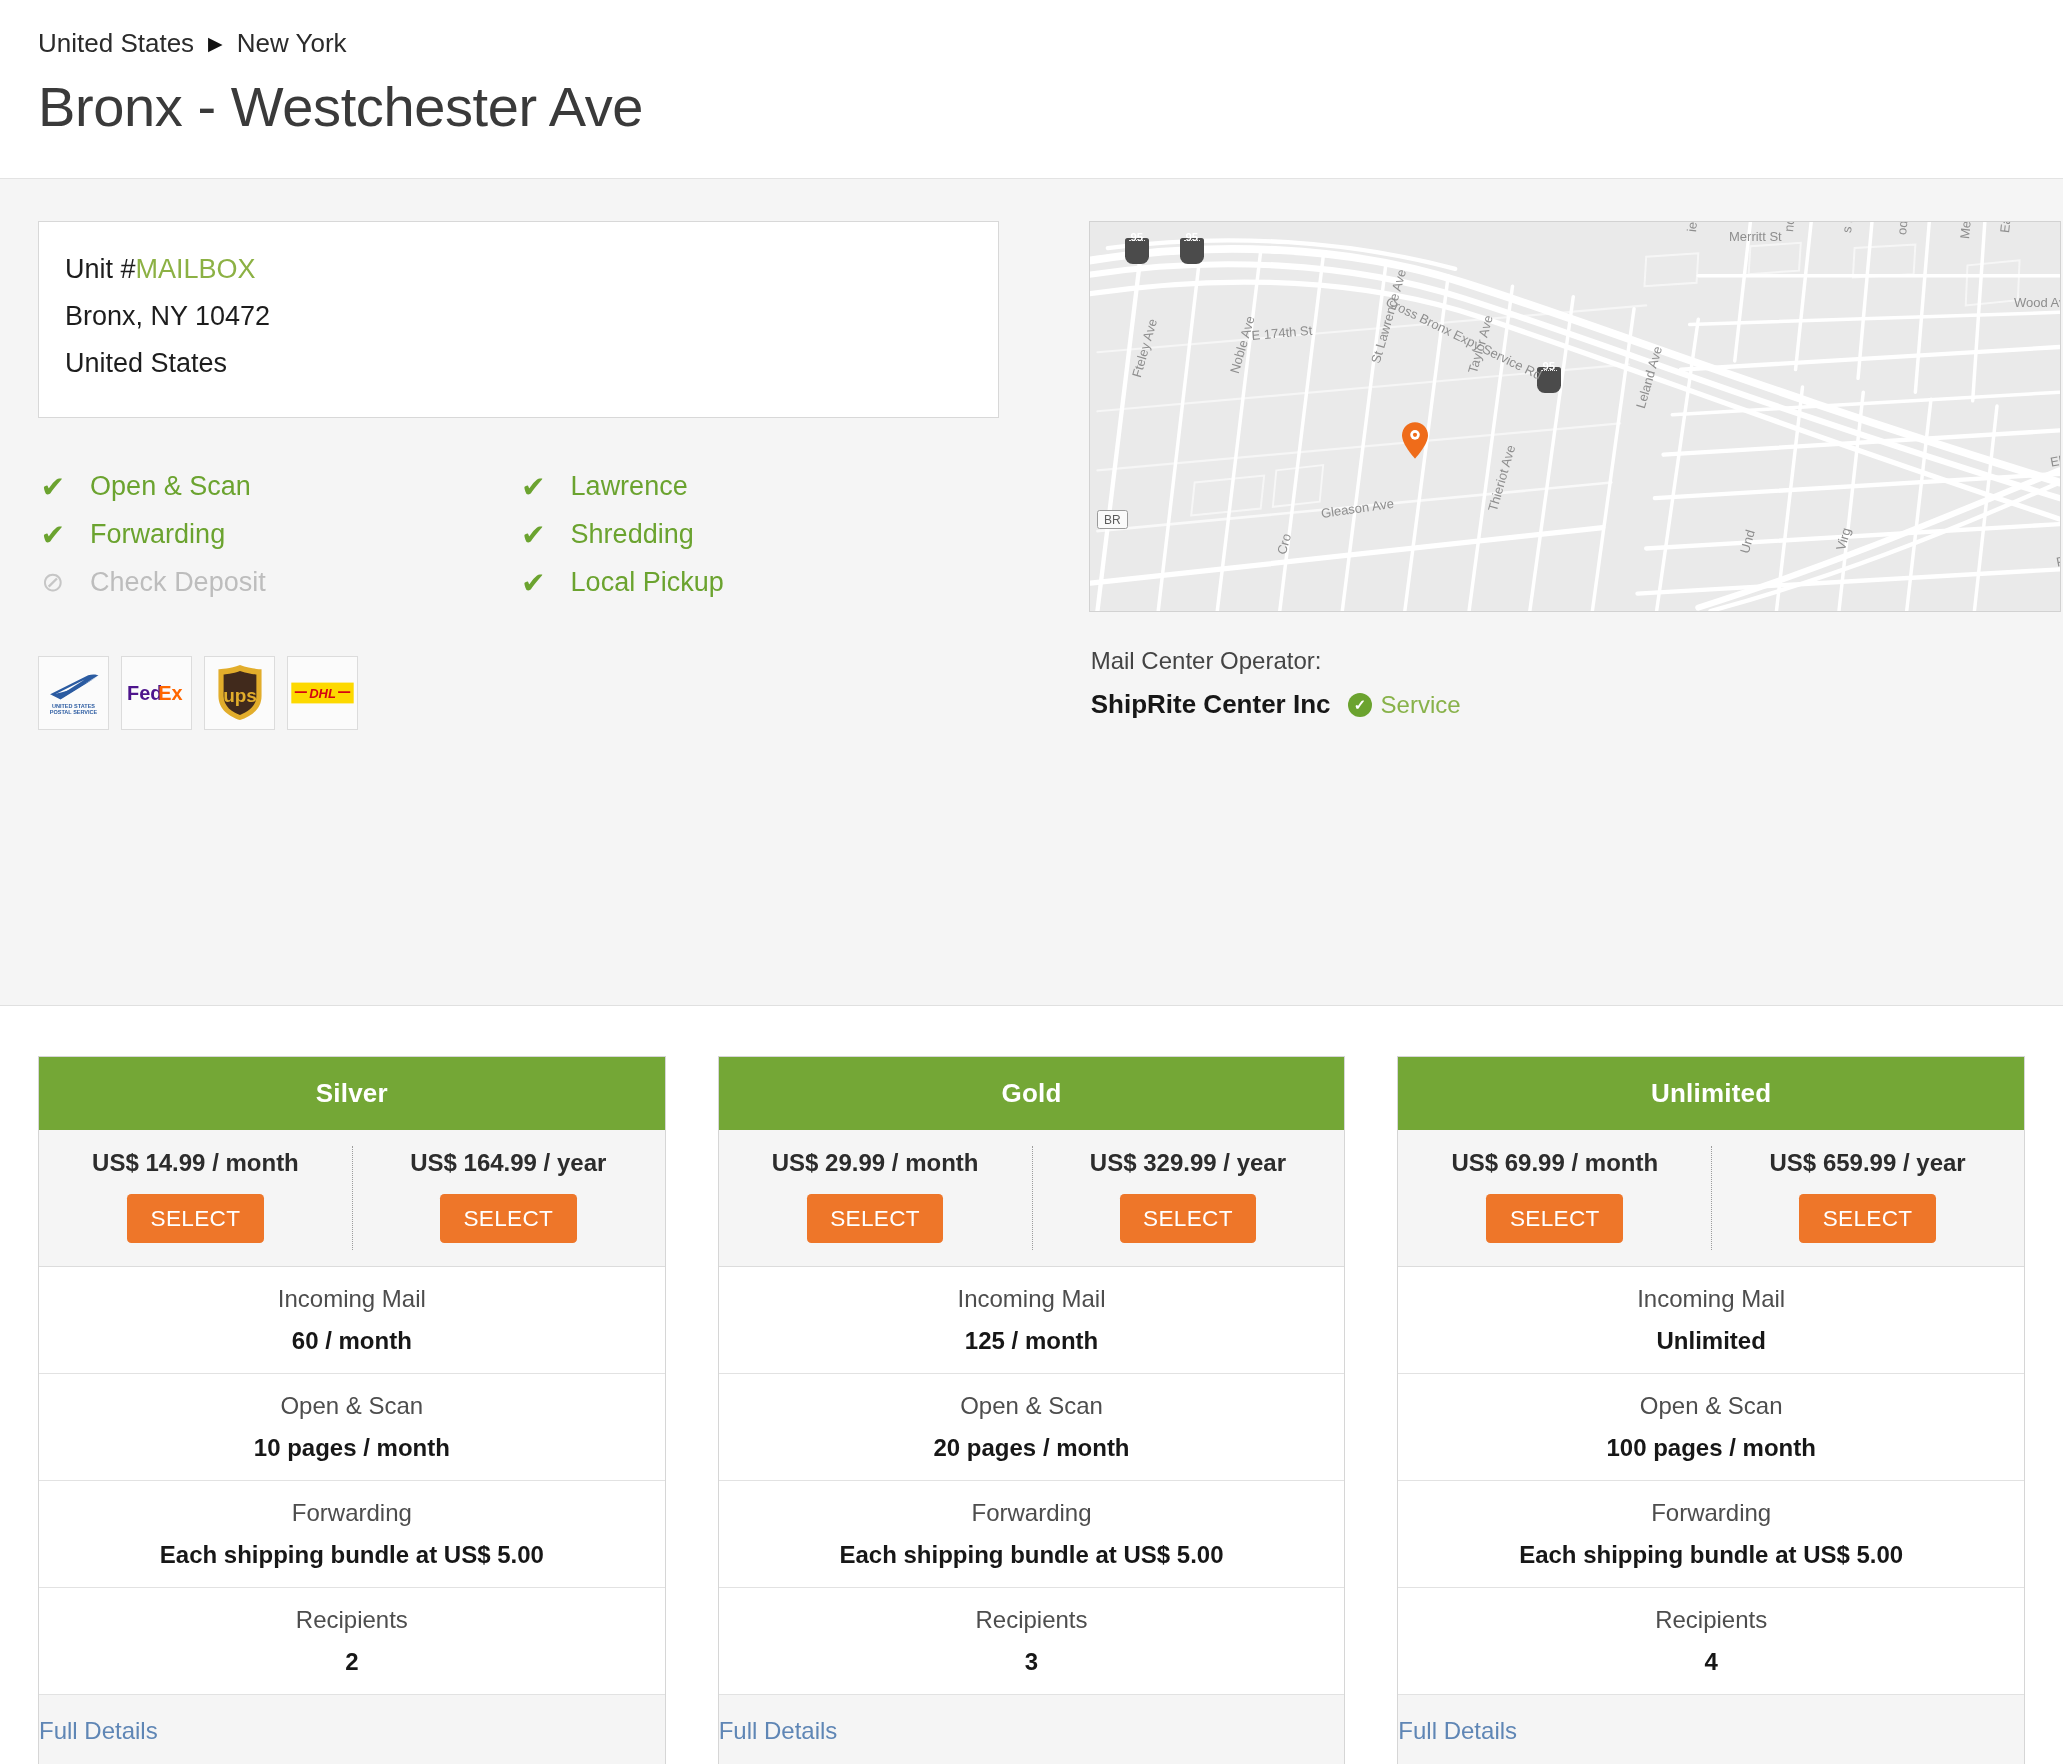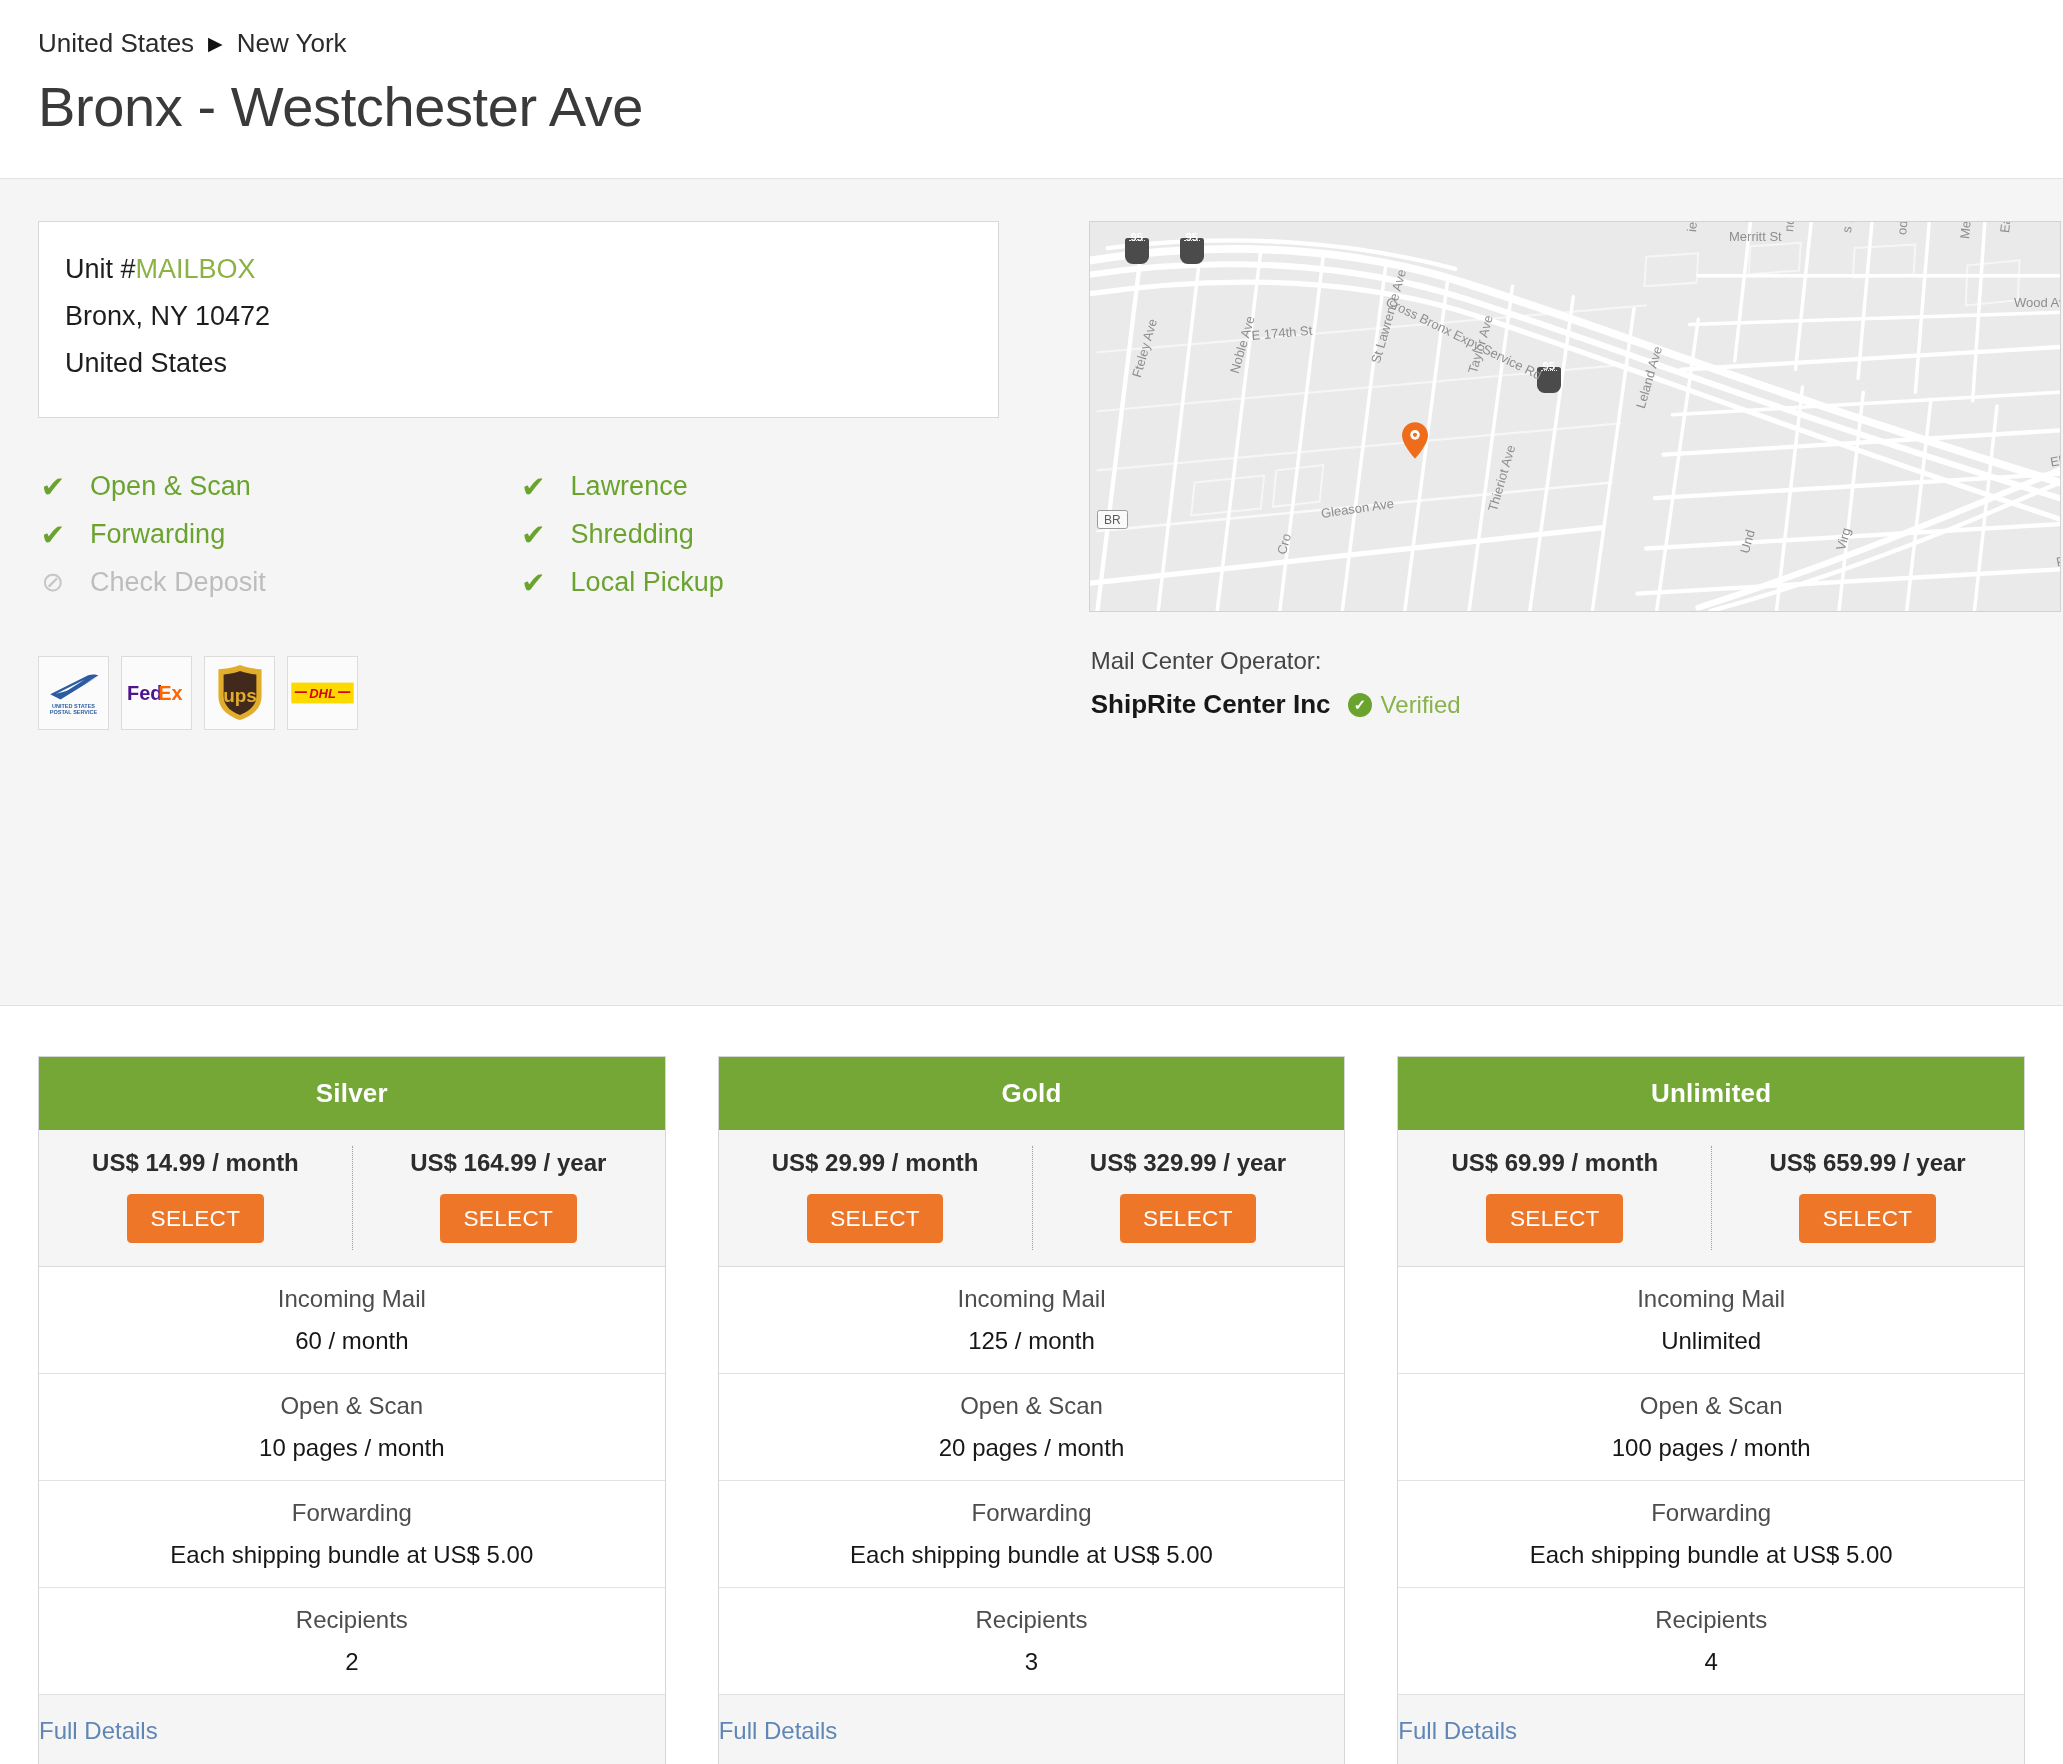--- a/index.html
+++ b/index.html
@@ -233,21 +233,21 @@
     align-items: center;
     justify-content: space-between;
     padding: 18px 22.6px;
     border-bottom: 0.9px solid #e2e2e2;
     font-size: 24px;
     color: #4d4d4d;
     gap: 14px;
     flex-direction: column;
   }
   .feat-line .fval {
-    font-weight: normal;
+    font-weight: bold;
     color: #171717;
     text-align: right;
     white-space: nowrap;
   }
   .plan-footer {
     background: #f5f5f5;
     text-align: left;
     padding: 22.6px 0;
     font-size: 24px;
     color: #5f86b5;
@@ -439,21 +439,21 @@
           </div>
       </div>
     </div>
 
     <div class="operator">
       <div class="operator-label">Mail Center Operator:</div>
       <div class="operator-row">
         <span class="operator-name">ShipRite Center Inc</span>
         <span class="verified">
           <span class="vmark">✓</span>
-          <span>Verified</span>
+          <span>Service</span>
         </span>
       </div>
     </div>
   </div>
 </div>
 
 <div class="plans">
 
   <div class="plan">
     <div class="plan-head">Silver</div>

